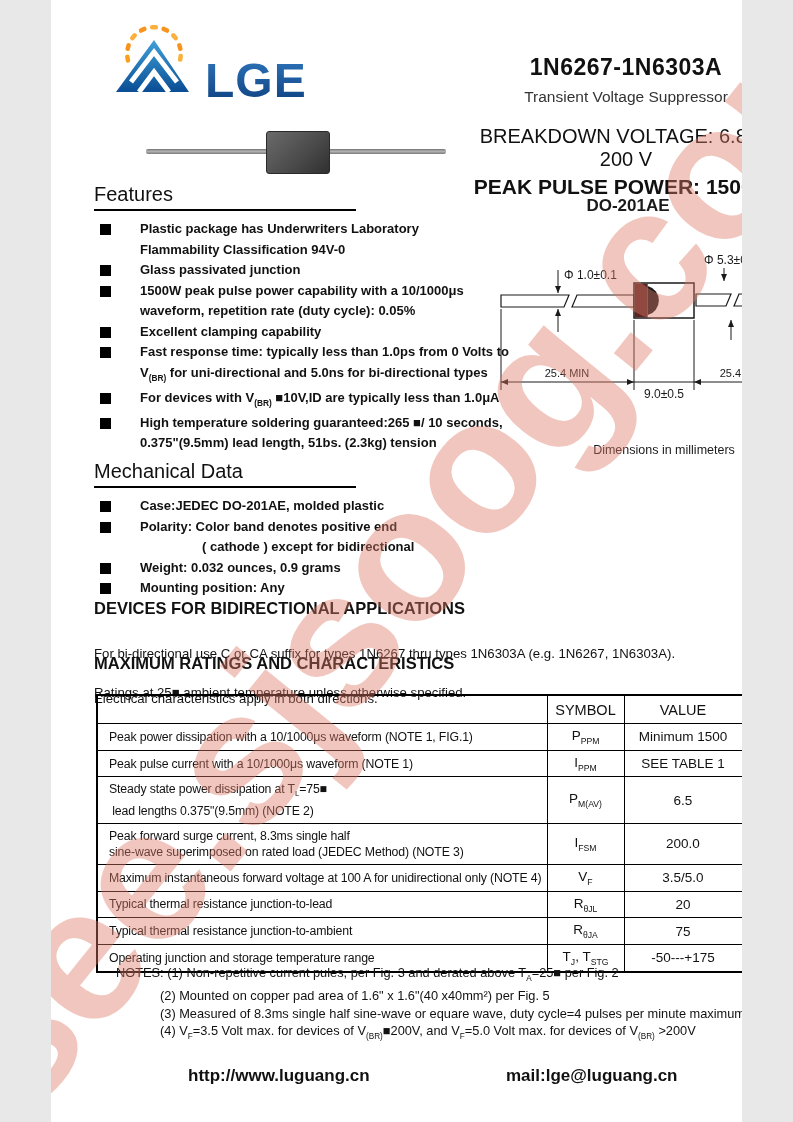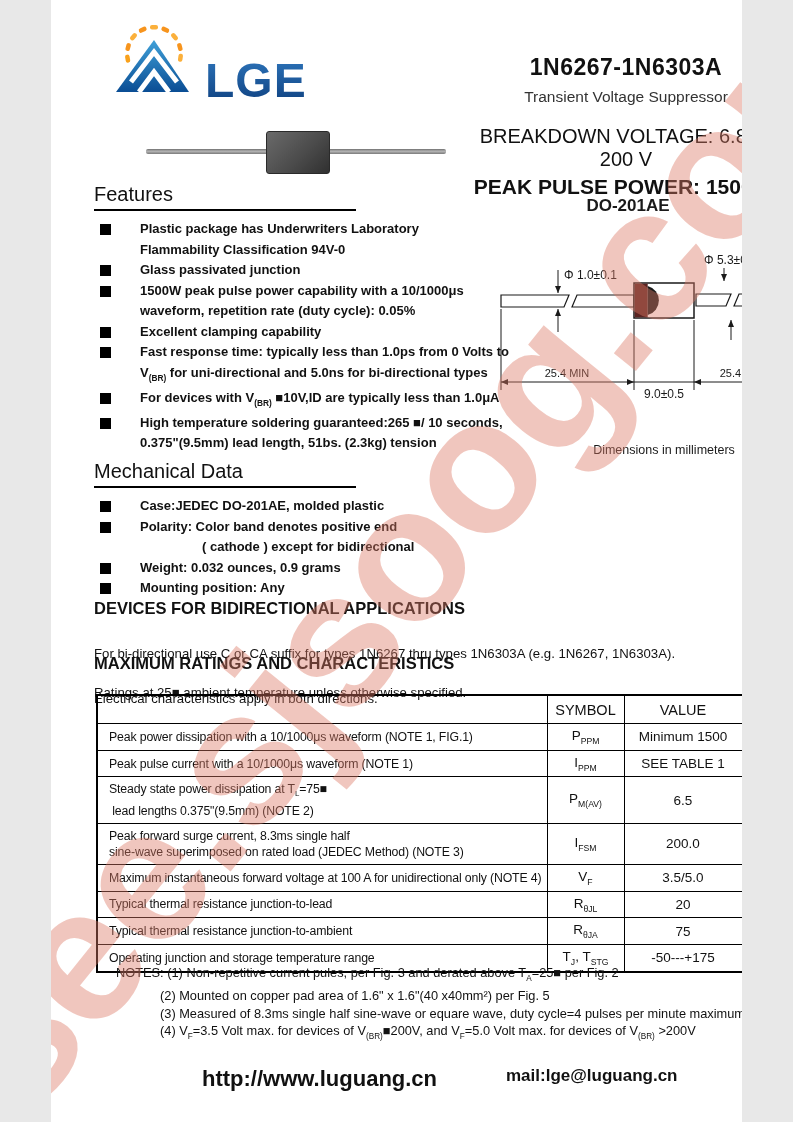--- a/index.html
+++ b/index.html
@@ -55,21 +55,21 @@
   td.desc div{white-space:pre;}
   td.c{text-align:center; font-size:13.5px; padding:4px 2px;}
   sub{font-size:.64em;}
 
   
   .notes{left:65px; top:964px; width:720px; font-size:12.8px; line-height:17.5px;}
   .note-line{white-space:pre;}
   .note-line.indent{padding-left:44px;}
 
   
-  .site{left:151px; top:1066px; font-size:22px; font-weight:bold;}
+  .site{left:137px; top:1066px; font-size:17px; font-weight:bold;}
   .mail{left:455px; top:1066px; font-size:17px; font-weight:bold;}
 
   
   .diagram{left:437px; top:190px; width:335px; height:272px;}
   .diagram text{fill:#1a1a1a; font-family:"Liberation Sans","DejaVu Sans",sans-serif;}
 
   
   .watermark{
     left:50%; top:50%;
     transform:translate(-50%,-50%) rotate(-51deg);

